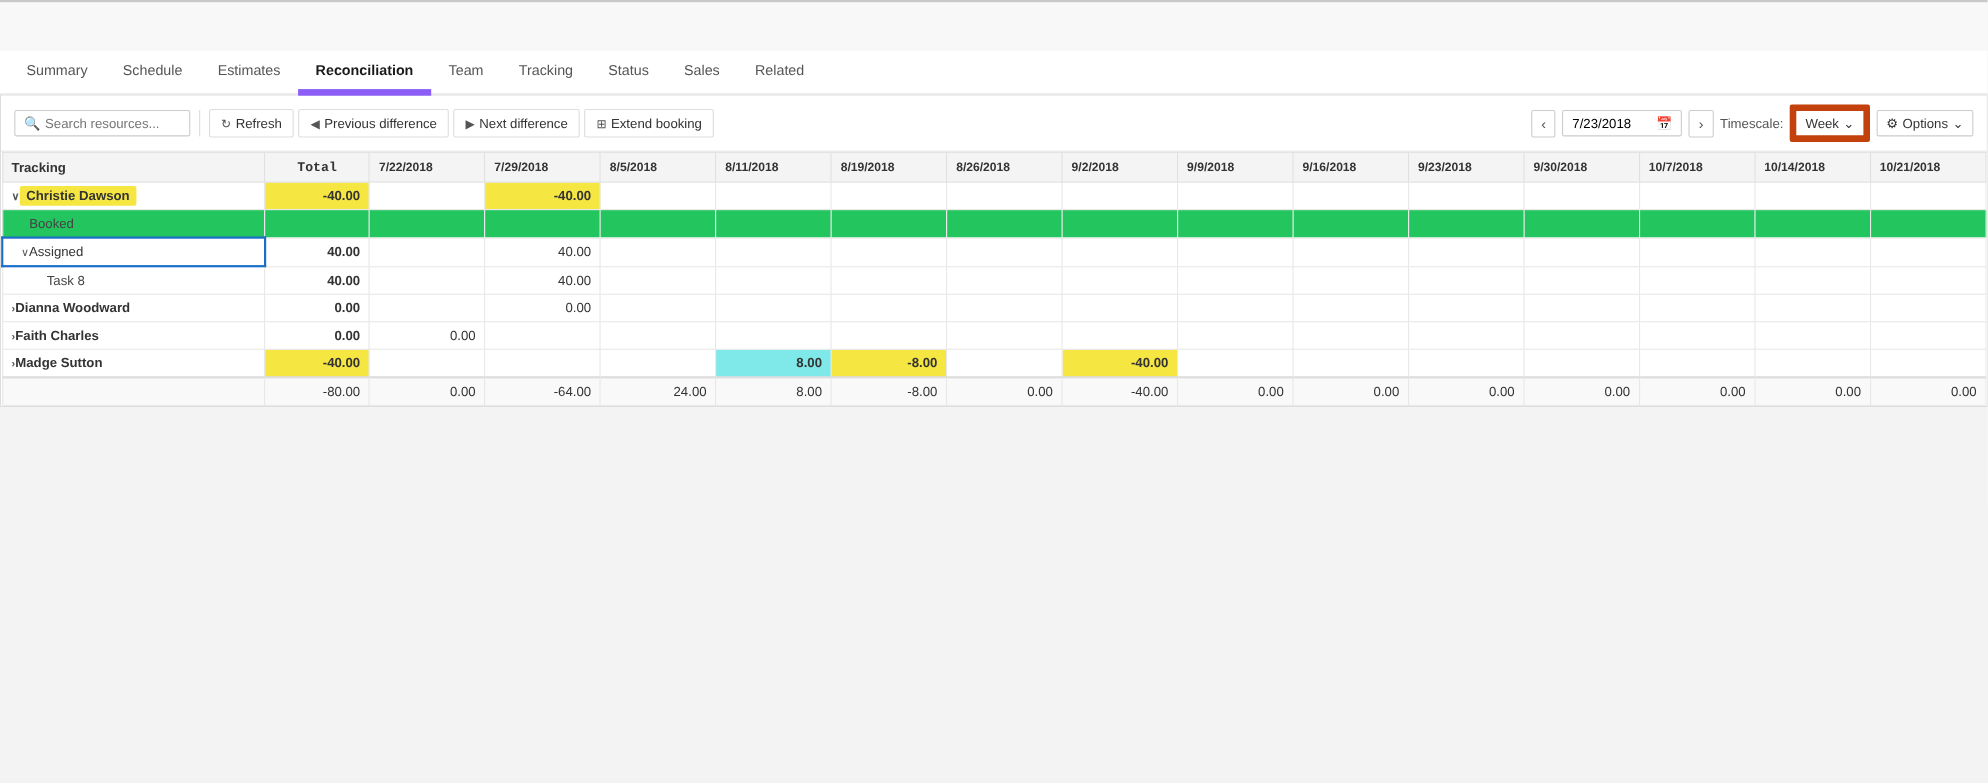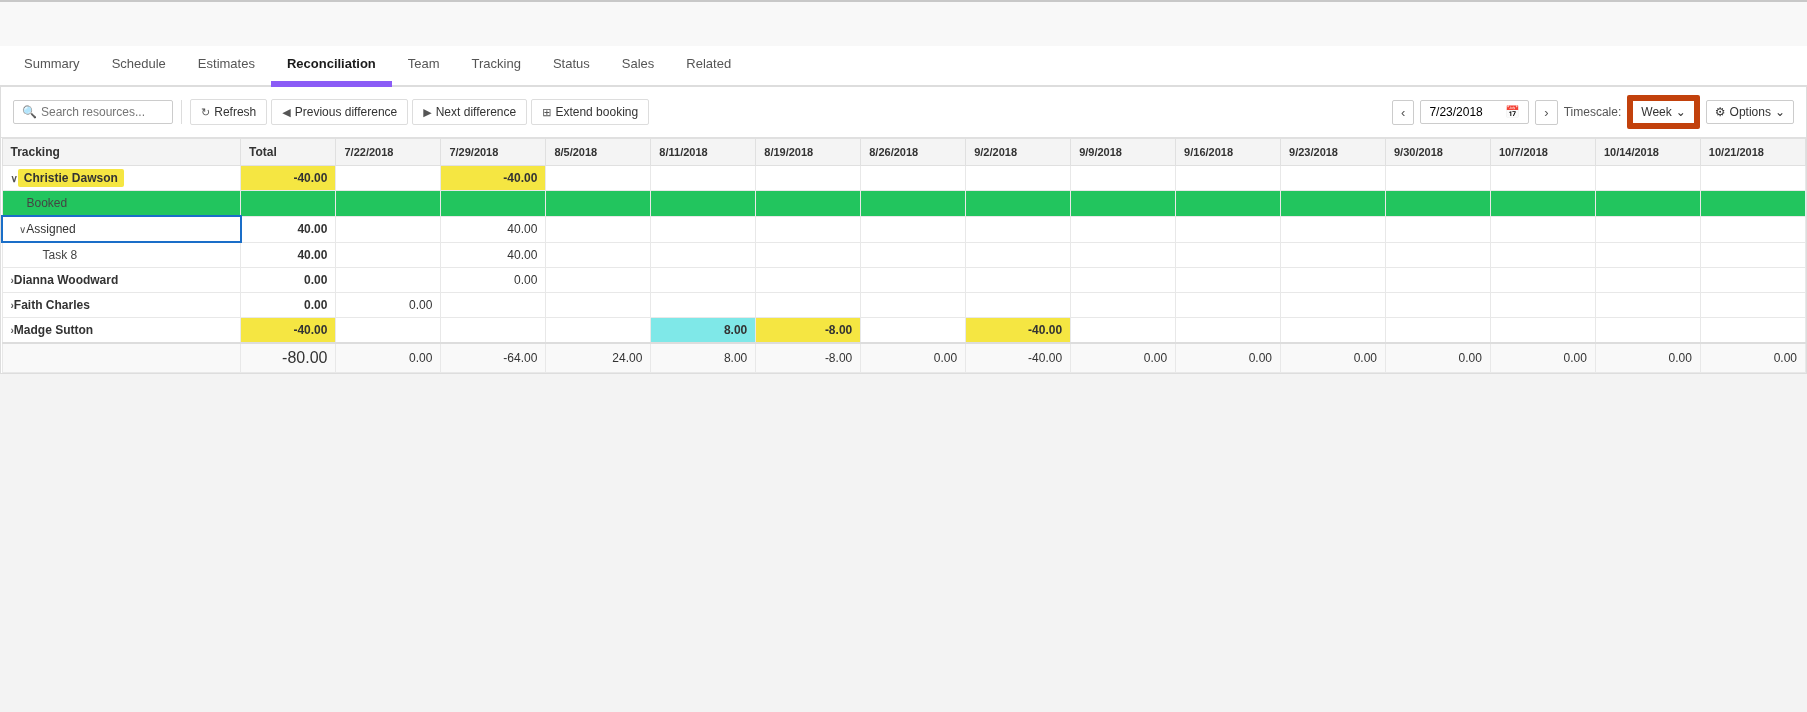--- a/index.html
+++ b/index.html
@@ -31,21 +31,21 @@
       background: #f4f4f4;
       border: 1px solid #e0e0e0;
       padding: 6px 8px;
       font-weight: 600;
       font-size: 12px;
       color: #333;
       text-align: left;
       white-space: nowrap;
     }
     .grid-table th.col-resource { width: 200px; min-width: 200px; }
-    .grid-table th.col-total { width: 80px; min-width: 80px; text-align: left; }
+    .grid-table th.col-total { width: 80px; min-width: 80px; text-align: center; font-family: Liberation Mono, monospace; }
     .grid-table th.col-date { width: 88px; min-width: 80px; font-size: 11px; }
 
     .grid-table td {
       border: 1px solid #e8e8e8;
       padding: 5px 8px;
       font-size: 12px;
       vertical-align: middle;
       white-space: nowrap;
     }
     .grid-table td.col-resource { font-size: 12px; }
@@ -292,21 +292,21 @@
               <td class="col-date"></td>
               <td class="col-date"></td>
               <td class="col-date"></td>
               <td class="col-date"></td>
               <td class="col-date"></td>
               <td class="col-date"></td>
               <td class="col-date"></td>
             </tr>
             <tr class="row-footer">
               <td class="col-resource" style="background:#f9f9f9;"></td>
-              <td class="col-date" style="text-align:right; font-size:16px; background:#f9f9f9;">-80.00</td>
+              <td class="col-date" style="text-align:right; font-size:12px; background:#f9f9f9;">-80.00</td>
               <td class="col-date" style="text-align:right; font-size:12px; background:#f9f9f9;">0.00</td>
               <td class="col-date" style="text-align:right; font-size:12px; background:#f9f9f9;">-64.00</td>
               <td class="col-date" style="text-align:right; font-size:12px; background:#f9f9f9;">24.00</td>
               <td class="col-date" style="text-align:right; font-size:12px; background:#f9f9f9;">8.00</td>
               <td class="col-date" style="text-align:right; font-size:12px; background:#f9f9f9;">-8.00</td>
               <td class="col-date" style="text-align:right; font-size:12px; background:#f9f9f9;">0.00</td>
               <td class="col-date" style="text-align:right; font-size:12px; background:#f9f9f9;">-40.00</td>
               <td class="col-date" style="text-align:right; font-size:12px; background:#f9f9f9;">0.00</td>
               <td class="col-date" style="text-align:right; font-size:12px; background:#f9f9f9;">0.00</td>
               <td class="col-date" style="text-align:right; font-size:12px; background:#f9f9f9;">0.00</td>

